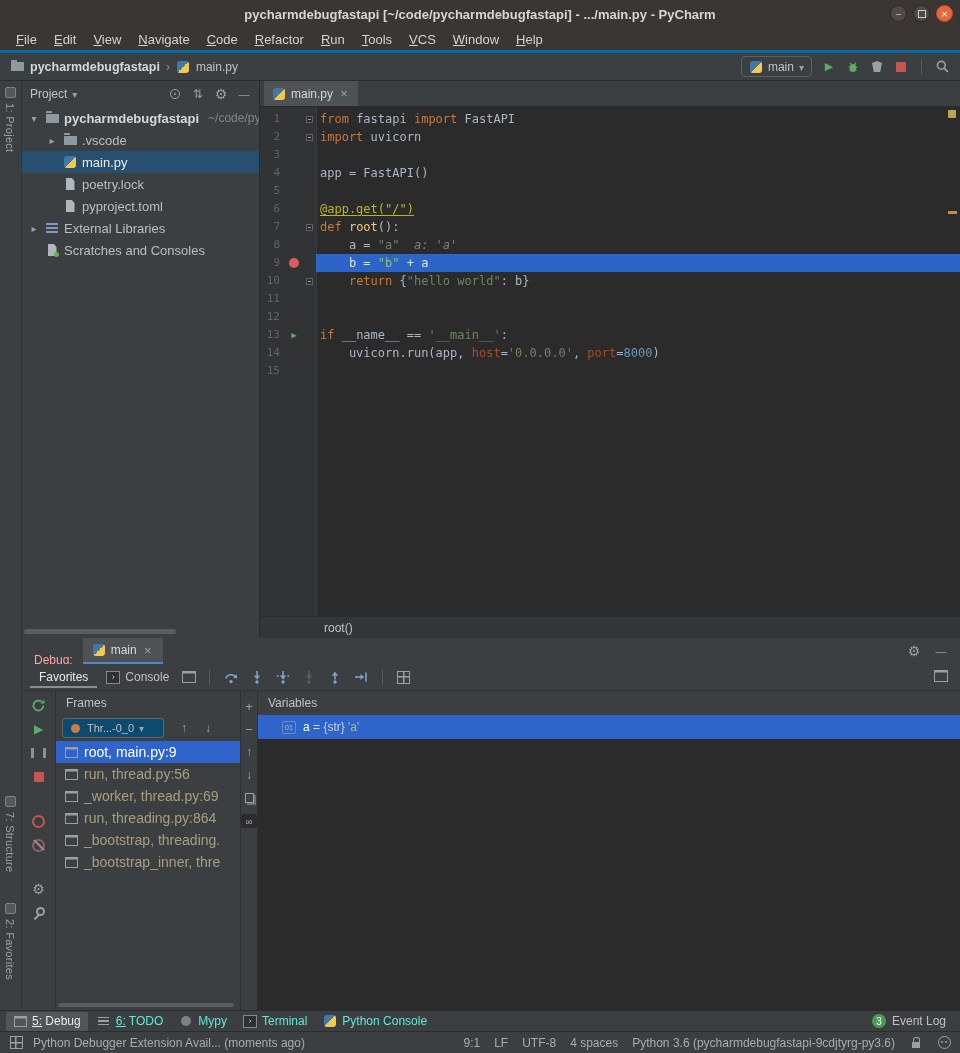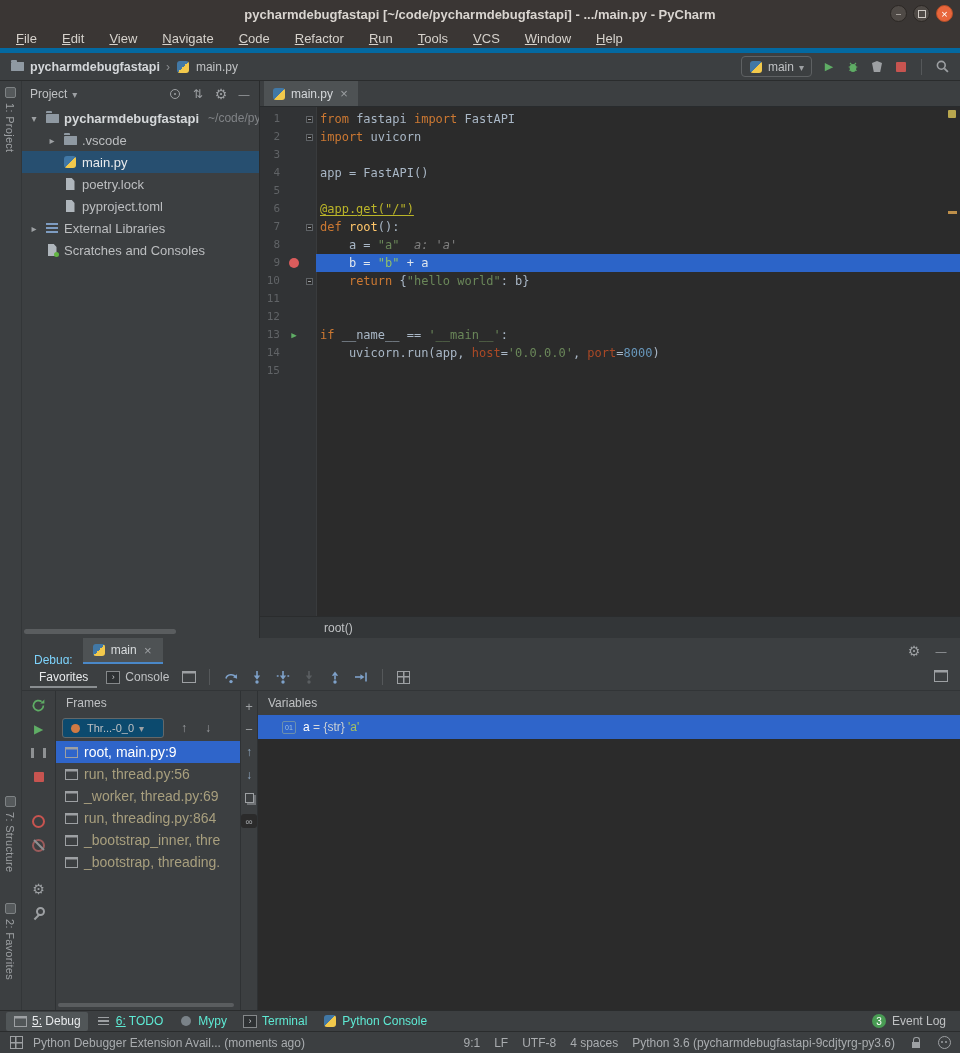--- a/index.html
+++ b/index.html
@@ -10,21 +10,21 @@
   .titlebar{height:28px;background:var(--titlebar-bg,#3a3634);display:flex;align-items:center;justify-content:center;position:relative}
   .title-text{font-weight:bold;font-size:13px;color:#d9d5d0}
   .win-buttons{position:absolute;right:7px;top:5px;display:flex;gap:6px}
   .win-btn{width:17px;height:17px;border-radius:50%;background:#4f4a46;border:1px solid #2b2724;display:flex;align-items:center;justify-content:center;color:#cfcac4;font-size:9px}
   .win-btn.min::before{content:'–'}
   .win-btn.max::before{content:'';width:6px;height:6px;border:1px solid #cfcac4}
   .win-btn.close{background:var(--ubuntu-close,#e8663c);border-color:#b54e27;color:#fff;font-size:11px}
   .win-btn.close::before{content:'×'}
 
   
-  .menubar{height:25px;background:var(--titlebar-bg,#3a3634);display:flex;align-items:center;padding-left:8px;gap:9px;border-bottom:5px solid #0369a1}
+  .menubar{height:25px;background:var(--titlebar-bg,#3a3634);display:flex;align-items:center;padding-left:8px;gap:1px;border-bottom:3px solid #0369a1}
   .menu-item{display:inline-block;padding:2px 8px;color:#d6d2cc;font-size:13px}
   .mnemonic::first-letter{text-decoration:underline}
 
   
   .toolbar{height:28px;background:var(--panel-bg,#3c3f41);display:flex;align-items:center;padding:0 10px;border-bottom:1px solid #2a2c2d;gap:6px}
   .crumb-name{font-weight:bold;color:#d4d7da;font-size:12.5px}
   .crumb-sep{color:#8a8d90}
   .crumb-file{color:#bfc1c3}
   .run-controls{margin-left:auto;display:flex;align-items:center;gap:10px}
   .run-config{display:flex;align-items:center;gap:5px;border:1px solid #5e6163;border-radius:4px;height:21px;padding:0 7px;color:#bfc1c3}
@@ -80,21 +80,21 @@
   .tok-p{color:var(--param-orange,#aa4926)}
   .exec .tok-t{color:#dfe6ee}
   .exec .tok-s{color:#8fbf6b}
   .inspection-mark{position:absolute;top:3px;right:4px;width:8px;height:8px;background:#b9a74e;border-radius:1px}
   .scroll-mark{position:absolute;top:104px;right:3px;width:9px;height:3px;background:#be8f4a}
   .editor-breadcrumb{height:22px;background:#333638;border-top:1px solid #2a2c2d;display:flex;align-items:center;padding-left:64px;color:#bfc1c3}
 
   
   .debug-panel{height:372px;display:flex;flex-direction:column}
   .dbg-header{height:26px;display:flex;align-items:center;background:var(--panel-bg,#3c3f41)}
-  .dbg-label{margin:17px 10px 0 12px;color:#7dd3fc}
+  .dbg-label{margin:17px 10px 0 12px;color:#fca5a5}
   .dbg-tab-main{height:26px;display:flex;align-items:center;gap:5px;padding:0 9px;background:#4e5254;border-bottom:2px solid #4a88c8;color:#d8dbdd}
   .dbg-header-icons{margin-left:auto;display:flex;gap:13px;padding-right:12px;align-items:center}
   .dbg-toolbar{height:27px;display:flex;align-items:center;background:var(--panel-bg,#3c3f41);border-bottom:1px solid #323537;padding-left:8px}
   .dbg-view-tab{padding:4px 9px;color:#bfc1c3;display:flex;align-items:center;gap:5px}
   .dbg-view-tab.selected{color:#e8eaec;box-shadow:inset 0 -2px 0 #8a8e91}
   .step-toolbar{display:flex;align-items:center;gap:10px;margin-left:4px}
   .tb-right{margin-left:auto;padding-right:12px}
   .dbg-content{display:flex;height:319px}
   .dbg-left{width:34px;background:var(--panel-bg,#3c3f41);border-right:1px solid #2f3234;display:flex;flex-direction:column;align-items:center;padding-top:7px;gap:10px;flex:0 0 auto}
   .vgap{height:10px}
@@ -544,25 +544,25 @@
                 <div class="frame-row">
                   <span class="ic ic-frame"></span>
                   <span class="frame-label">_worker, thread.py:69</span>
                 </div>
                 <div class="frame-row">
                   <span class="ic ic-frame"></span>
                   <span class="frame-label">run, threading.py:864</span>
                 </div>
                 <div class="frame-row">
                   <span class="ic ic-frame"></span>
-                  <span class="frame-label">_bootstrap_inner, thre</span>
+                  <span class="frame-label">_bootstrap, threading.</span>
                 </div>
                 <div class="frame-row">
                   <span class="ic ic-frame"></span>
-                  <span class="frame-label">_bootstrap, threading.</span>
+                  <span class="frame-label">_bootstrap_inner, thre</span>
                 </div>
               </div>
             <div class="frames-scroll"></div>
           </div>
 
           <div class="watch-col">
               <span class="ic ic-add"></span>
               <span class="ic ic-remove"></span>
               <span class="ic ic-watch-up"></span>
               <span class="ic ic-watch-down"></span>

